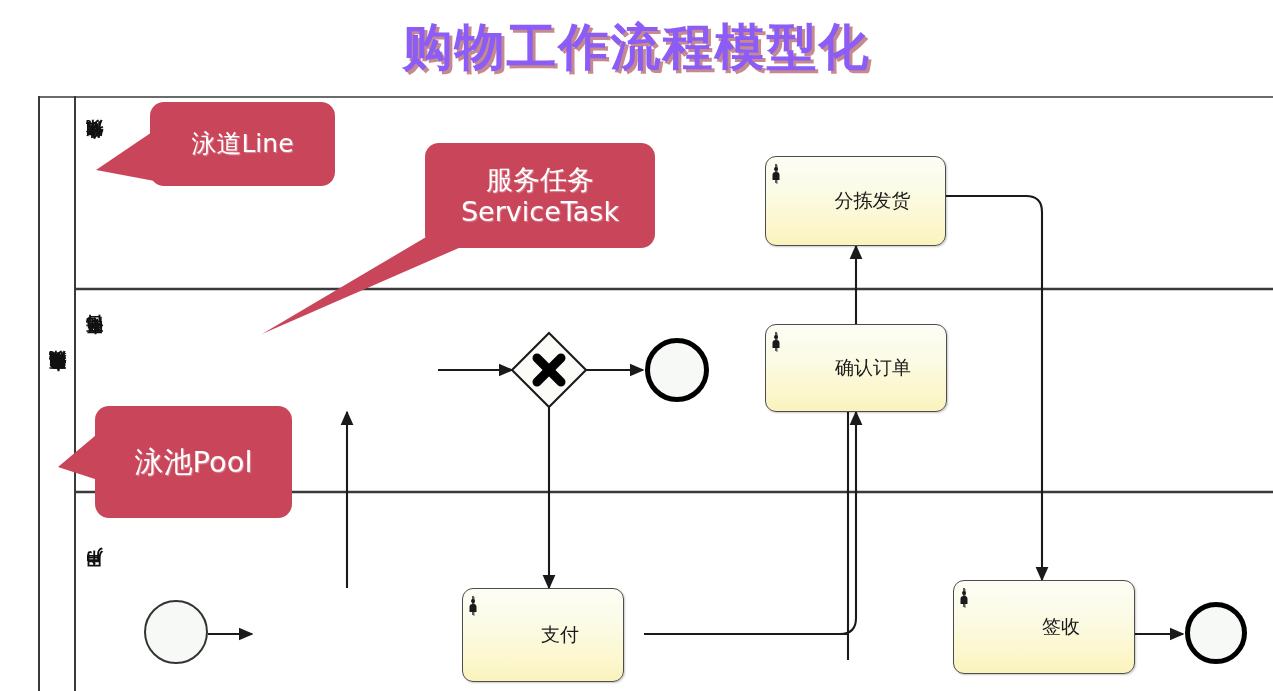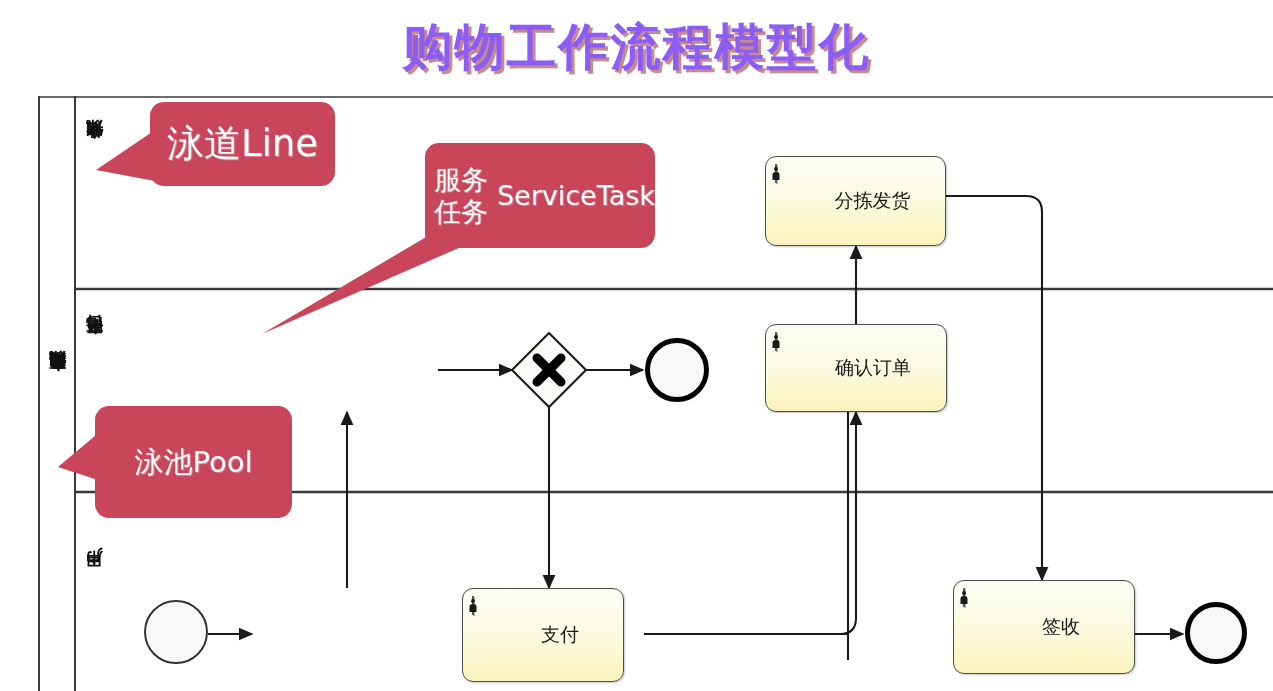--- a/index.html
+++ b/index.html
@@ -165,25 +165,25 @@
   <div class="task" style="left:765px;top:156px;width:181px;height:90px;">
     <span class="ticon"><span class="uicon"></span></span>
     <span class="tlabel">分拣发货</span>
   </div>
 
   <div class="task" style="left:953px;top:580px;width:182px;height:94px;">
     <span class="ticon"><span class="uicon"></span></span>
     <span class="tlabel">签收</span>
   </div>
 
-  <div class="callout" style="left:150px;top:102px;width:185px;height:84px;font-size:37px;">
+  <div class="callout" style="left:150px;top:102px;width:185px;height:84px;font-size:25px;">
     <span>泳道Line</span>
   </div>
 
-  <div class="callout" style="left:425px;top:143px;width:230px;height:105px;font-size:27px;flex-direction:row;">
+  <div class="callout" style="left:425px;top:143px;width:230px;height:105px;font-size:27px;flex-direction:column;">
     <span>服务任务</span>
     <span>ServiceTask</span>
   </div>
 
   <div class="callout" style="left:95px;top:406px;width:197px;height:112px;font-size:29px;">
     <span>泳池Pool</span>
   </div>
 
 </div>
 

